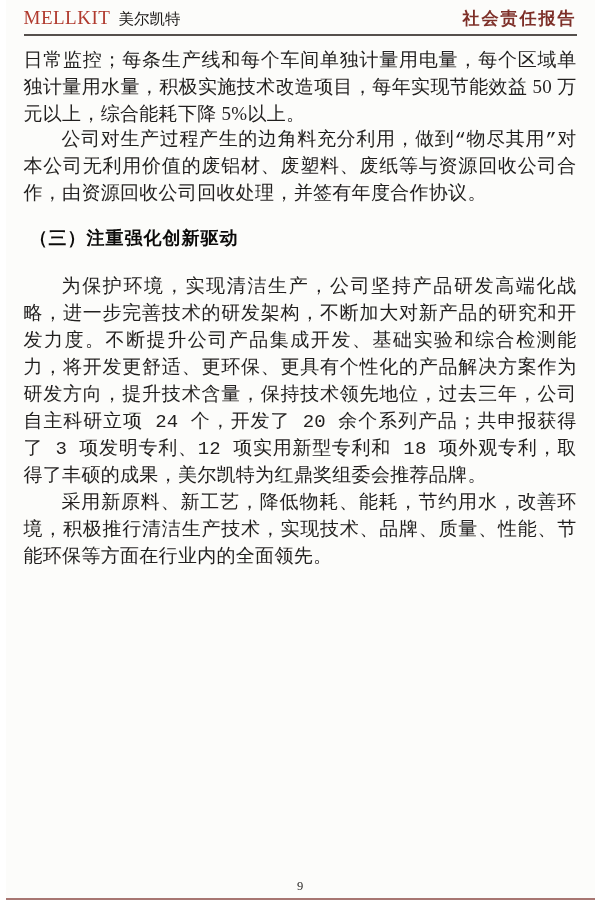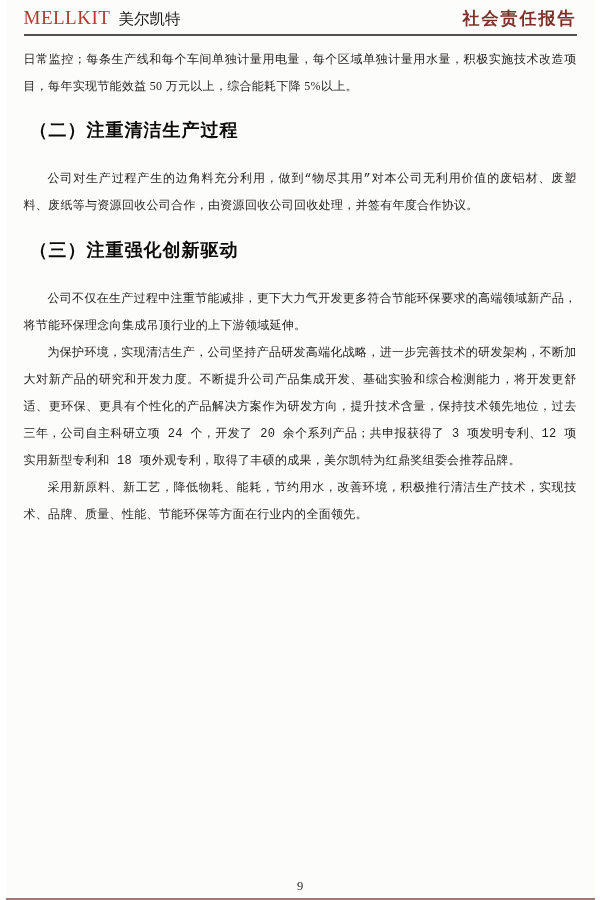--- a/index.html
+++ b/index.html
@@ -41,21 +41,21 @@
     font-weight: 600;
     color: var(--title-red, #7d2f28);
   }
   
   .doc-body {
     position: absolute;
     top: 46px; left: 18px; right: 18px;
   }
   .body-para {
     margin: 0;
-    font-size: 12px;
+    font-size: 19px;
     line-height: 27px;
     text-align: justify;
     letter-spacing: 0.3px;
   }
   .body-para.indent { text-indent: 2em; font-family: Liberation Mono, monospace; }
   .sec-heading {
     margin: 18px 0 24px;
     padding-left: 6px;
     font-family: "Liberation Sans", "DejaVu Sans", sans-serif;
     font-weight: bold;
@@ -87,24 +87,22 @@
   <header class="header">
     <div class="brand">
       <span class="brand-en">MELLKIT</span>
       <span class="brand-cn">美尔凯特</span>
     </div>
     <div class="doc-title">社会责任报告</div>
   </header>
 
   <main class="doc-body">
       <p class="body-para">日常监控；每条生产线和每个车间单独计量用电量，每个区域单独计量用水量，积极实施技术改造项目，每年实现节能效益 50 万元以上，综合能耗下降 5%以上。</p>
-      <h2 class="sec-heading">（二）注重清洁生产过程</h2>
       <p class="body-para indent">公司对生产过程产生的边角料充分利用，做到“物尽其用”对本公司无利用价值的废铝材、废塑料、废纸等与资源回收公司合作，由资源回收公司回收处理，并签有年度合作协议。</p>
       <h2 class="sec-heading">（三）注重强化创新驱动</h2>
-      <p class="body-para indent">公司不仅在生产过程中注重节能减排，更下大力气开发更多符合节能环保要求的高端领域新产品，将节能环保理念向集成吊顶行业的上下游领域延伸。</p>
       <p class="body-para indent">为保护环境，实现清洁生产，公司坚持产品研发高端化战略，进一步完善技术的研发架构，不断加大对新产品的研究和开发力度。不断提升公司产品集成开发、基础实验和综合检测能力，将开发更舒适、更环保、更具有个性化的产品解决方案作为研发方向，提升技术含量，保持技术领先地位，过去三年，公司自主科研立项 24 个，开发了 20 余个系列产品；共申报获得了 3 项发明专利、12 项实用新型专利和 18 项外观专利，取得了丰硕的成果，美尔凯特为红鼎奖组委会推荐品牌。</p>
       <p class="body-para indent">采用新原料、新工艺，降低物耗、能耗，节约用水，改善环境，积极推行清洁生产技术，实现技术、品牌、质量、性能、节能环保等方面在行业内的全面领先。</p>
     </main>
 
   <div class="page-number">9</div>
   <div class="footer-rule"></div>
 
 </div>
 
 </body></html>

